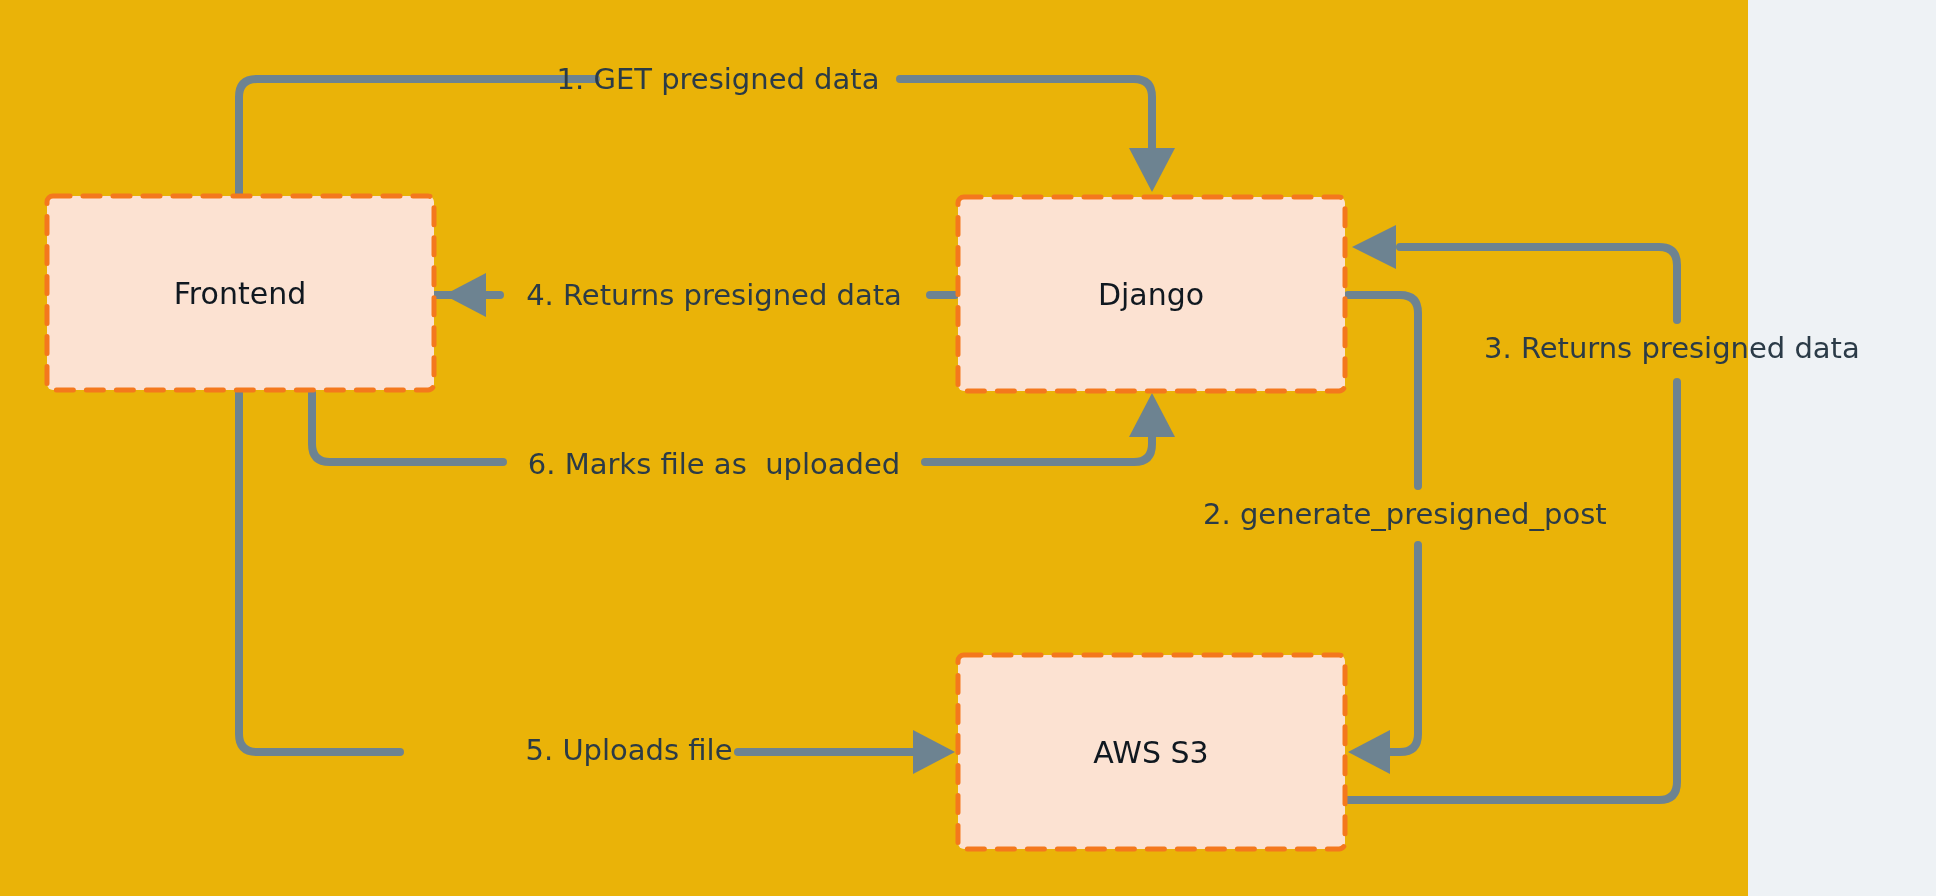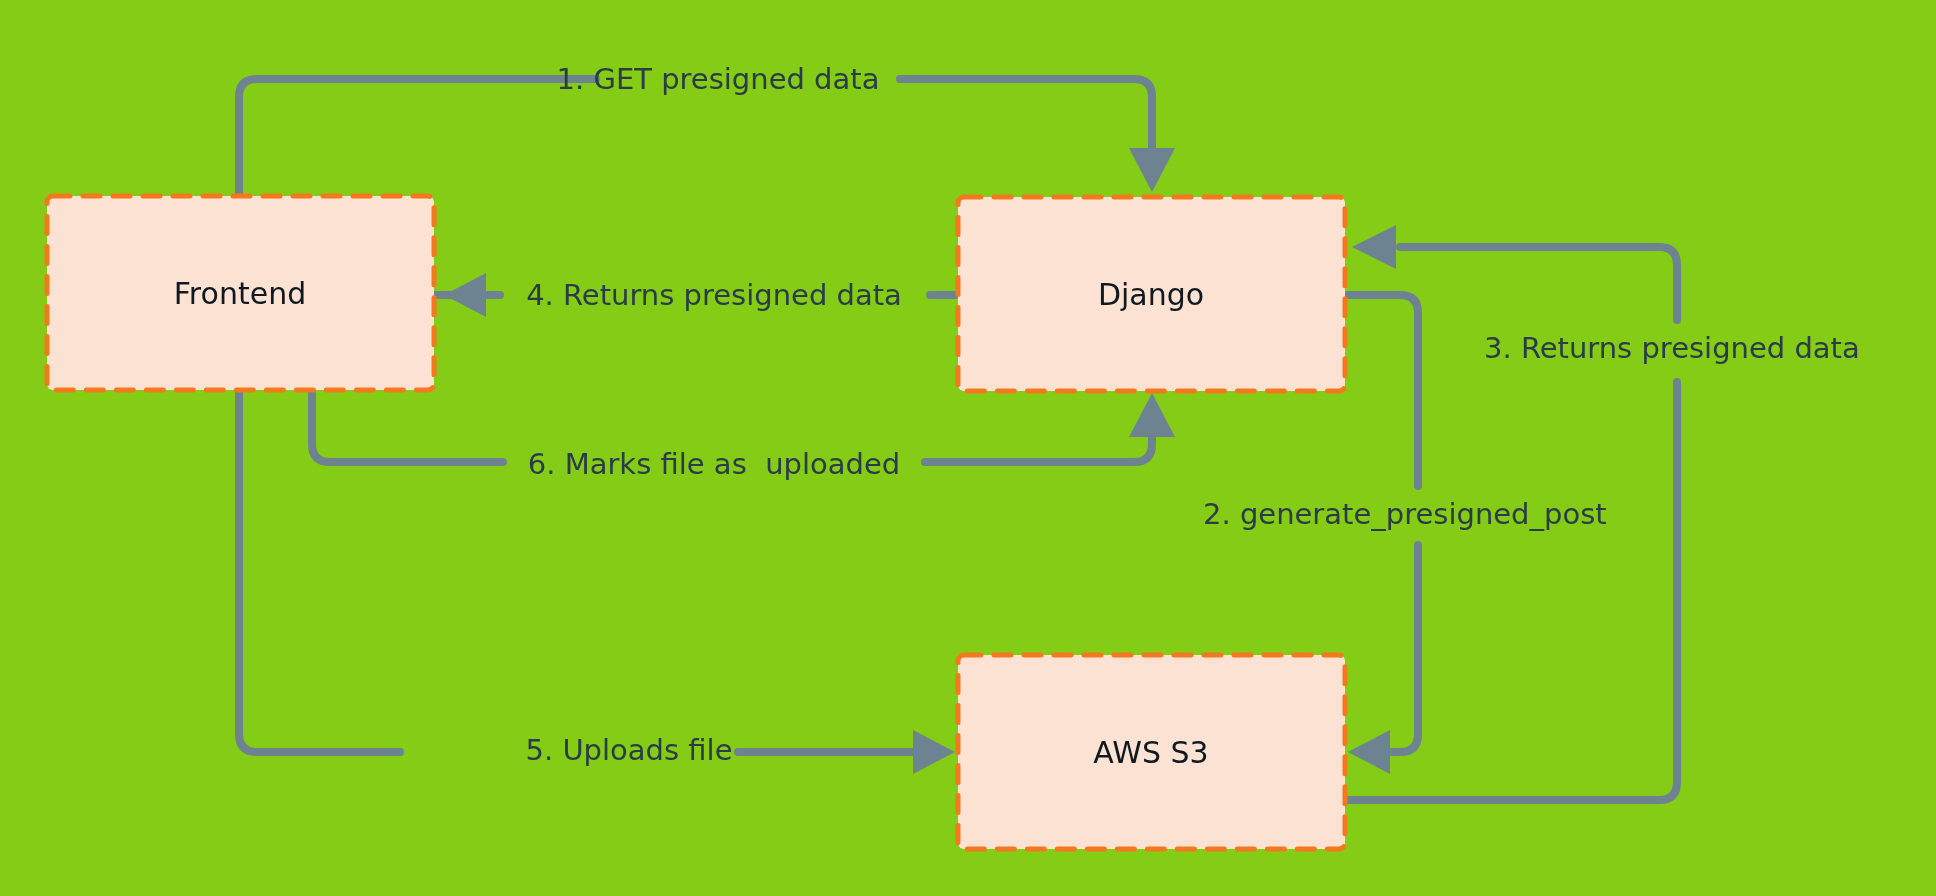--- a/index.html
+++ b/index.html
@@ -8,23 +8,23 @@
     background: #eef2f5;
   }
   body {
     width: 1936px;
     height: 896px;
     font-family: "DejaVu Sans", "Liberation Sans", sans-serif;
     overflow: hidden;
   }
   #diagram-root {
     position: relative;
-    width: 1936px;
+    width: 1748px;
     height: 896px;
-    background: #84cc16;
+    background: #eab308;
   }
   svg.canvas {
     position: absolute;
     left: 0;
     top: 0;
     width: 1936px;
     height: 896px;
     display: block;
   }
   .node-rect {

